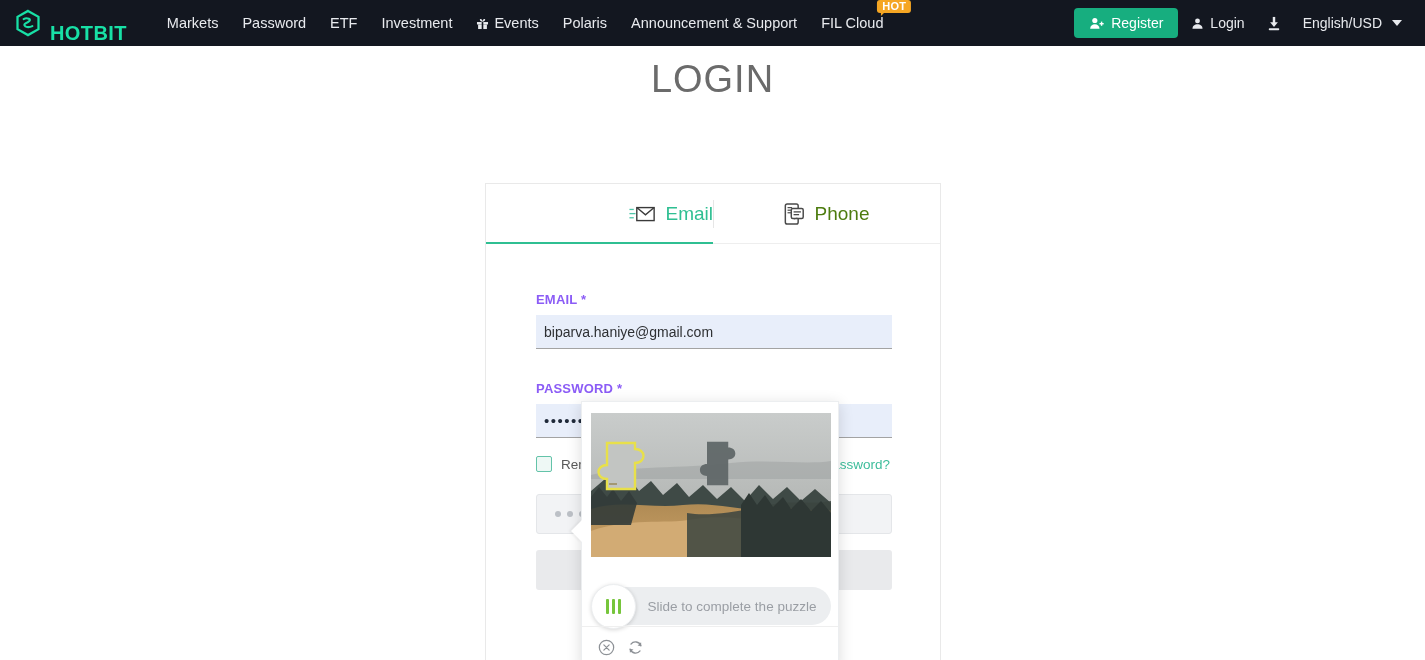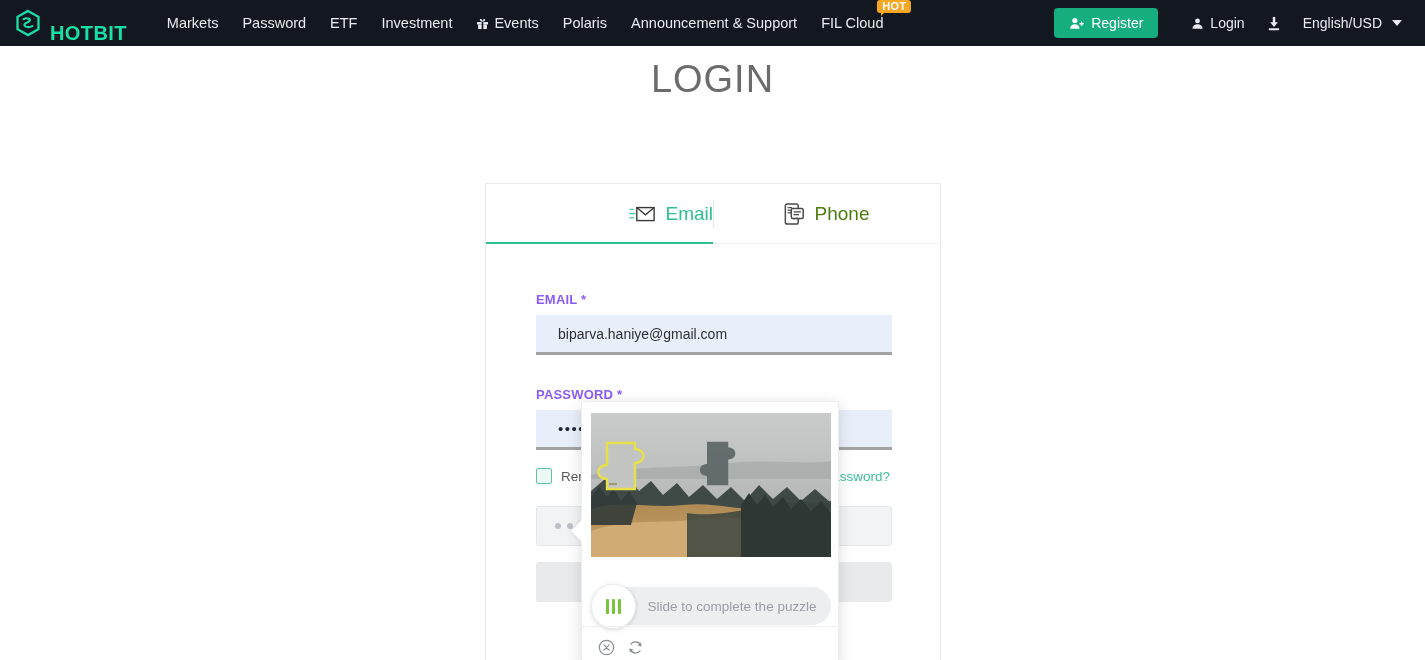--- a/index.html
+++ b/index.html
@@ -52,21 +52,21 @@
   }
   .nav-right {
     margin-left: auto; display: flex; align-items: center; gap: 4px;
   }
   .btn-register {
     background: #17ae7f; color: #ffffff;
     border: none; border-radius: 4px;
     font-size: 14px; font-family: "Liberation Sans", sans-serif;
     padding: 7px 15px; cursor: pointer;
     display: flex; align-items: center; gap: 7px;
-    margin-right: 20px;
+    margin-right: 0;
   }
   .nav-action {
     color: #e8eaee; font-size: 14px;
     padding: 0 9px; cursor: pointer;
     display: flex; align-items: center; gap: 6px;
   }
   .caret-down {
     width: 0; height: 0;
     border-left: 5px solid transparent;
     border-right: 5px solid transparent;
@@ -111,26 +111,26 @@
     position: absolute; left: 227px; top: 16px;
     width: 1px; height: 28px; background: #e6e6e6;
   }
 
   .form { padding: 48px 50px 0 50px; }
   .field-label {
     font-size: 13px; font-weight: bold; color: #8b5cf6;
     letter-spacing: .2px; margin-bottom: 8px;
   }
   .field-input {
-    width: 356px; height: 40px;
+    width: 356px; height: 34px;
     background: #e8eefa;
-    border: none; border-bottom: 3px solid #a3a3a3;
+    border: none; border-bottom: 1px solid #a3a3a3;
     font-size: 14px; color: #2e3033;
     font-family: "Liberation Sans", sans-serif;
-    padding: 0 22px; outline: none;
+    padding: 0 8px; outline: none;
     display: flex; align-items: center;
   }
   .field-block { margin-bottom: 32px; }
   .pwd-dots {
     font-size: 15px; letter-spacing: 1.5px; color: #202a3a;
     line-height: 34px;
   }
 
   .row-remember {
     display: flex; align-items: center; justify-content: space-between;

